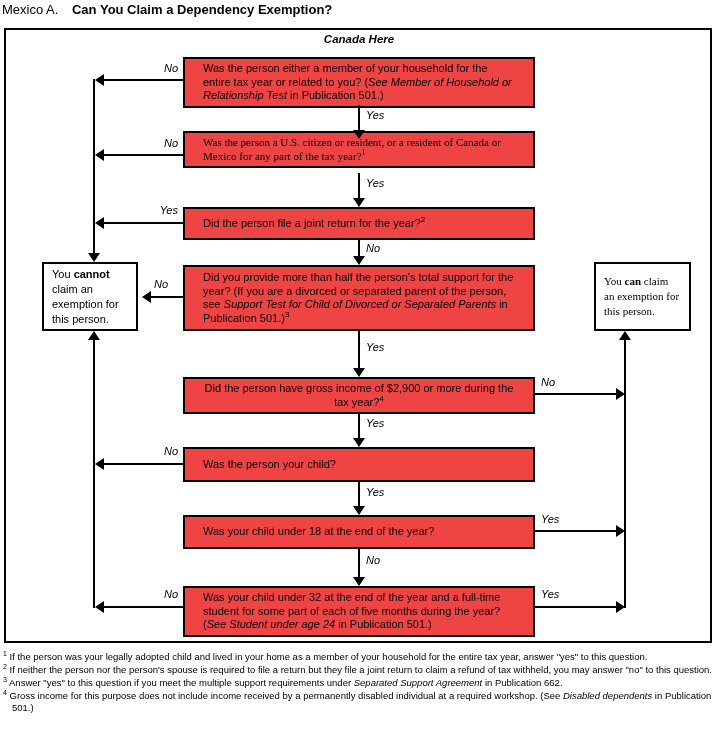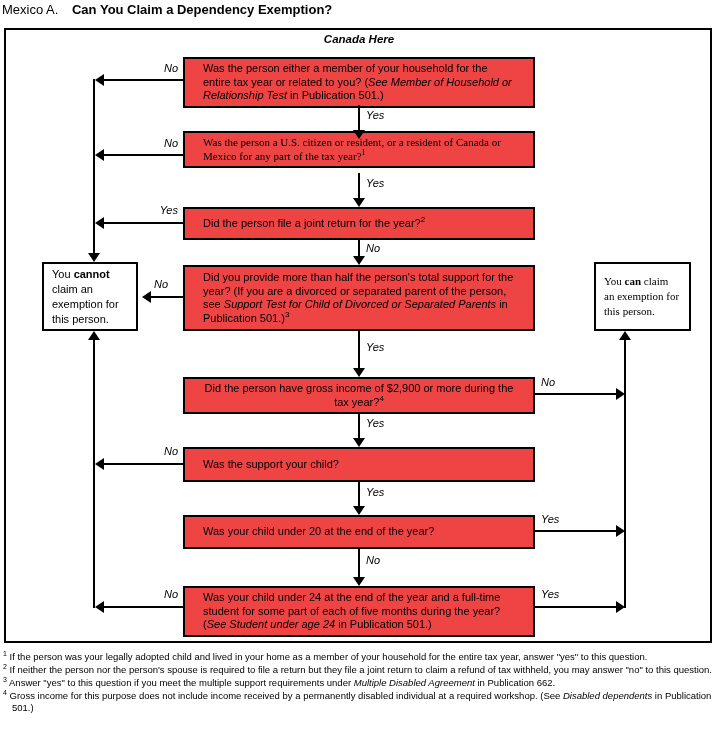--- a/index.html
+++ b/index.html
@@ -55,27 +55,27 @@
 <div class="qbox" style="top:207px;min-height:33px;">
   <span><span>Did the person file a joint return for the year?</span><sup>2</sup></span>
 </div>
 <div class="qbox" style="top:265px;min-height:66px;">
   <span><span>Did you provide more than half the person's total support for the year? (If you are a divorced or separated parent of the person, see </span><span style="font-style: italic;">Support Test for Child of Divorced or Separated Parents</span><span> in Publication 501.)</span><sup>3</sup></span>
 </div>
 <div class="qbox" style="top:377px;min-height:36px;text-align:center;">
   <span><span>Did the person have gross income of $2,900 or more during the tax year?</span><sup>4</sup></span>
 </div>
 <div class="qbox" style="top:447px;min-height:35px;">
-  <span><span>Was the support your child?</span></span>
+  <span><span>Was the person your child?</span></span>
 </div>
 <div class="qbox" style="top:515px;min-height:34px;">
-  <span><span>Was your child under 20 at the end of the year?</span></span>
+  <span><span>Was your child under 18 at the end of the year?</span></span>
 </div>
 <div class="qbox" style="top:586px;min-height:47px;">
-  <span><span>Was your child under 24 at the end of the year and a full-time student for some part of each of five months during the year? (</span><span style="font-style: italic;">See Student under age 24</span><span> in Publication 501.)</span></span>
+  <span><span>Was your child under 32 at the end of the year and a full-time student for some part of each of five months during the year? (</span><span style="font-style: italic;">See Student under age 24</span><span> in Publication 501.)</span></span>
 </div>
 
 <div class="endbox" style="left:42px;top:262px;width:96px;height:69px;">
   <span><span>You </span><span style="font-weight: bold;">cannot</span><span> claim an exemption for this person.</span></span>
 </div>
 <div class="endbox" style="left:594px;top:262px;width:97px;height:69px;font-family:Liberation Serif, serif;">
   <span><span>You </span><span style="font-weight: bold;">can</span><span> claim an exemption for this person.</span></span>
 </div>
 
 <div class="vline" style="left:358px;top:105px;height:26px;"></div>
@@ -147,15 +147,15 @@
 
 <div class="vline" style="left:93px;top:339px;height:269px;"></div>
 <div class="arr arr-up" style="left:88px;top:331px;"></div>
 
 <div class="vline" style="left:624px;top:339px;height:269px;"></div>
 <div class="arr arr-up" style="left:619px;top:331px;"></div>
 
 <div class="footnotes">
   <div class="fn"><sup>1</sup> <span><span>If the person was your legally adopted child and lived in your home as a member of your household for the entire tax year, answer "yes" to this question.</span></span></div>
   <div class="fn"><sup>2</sup> <span><span>If neither the person nor the person's spouse is required to file a return but they file a joint return to claim a refund of tax withheld, you may answer "no" to this question.</span></span></div>
-  <div class="fn"><sup>3</sup> <span><span>Answer "yes" to this question if you meet the multiple support requirements under </span><span style="font-style: italic;">Multiple Disabled Agreement</span><span> in Publication 662.</span></span></div>
+  <div class="fn"><sup>3</sup> <span><span>Answer "yes" to this question if you meet the multiple support requirements under </span><span style="font-style: italic;">Separated Support Agreement</span><span> in Publication 662.</span></span></div>
   <div class="fn"><sup>4</sup> <span><span>Gross income for this purpose does not include income received by a permanently disabled individual at a required workshop. (See </span><span style="font-style: italic;">Disabled dependents</span><span> in Publication 501.)</span></span></div>
 </div>
 
 </body></html>

